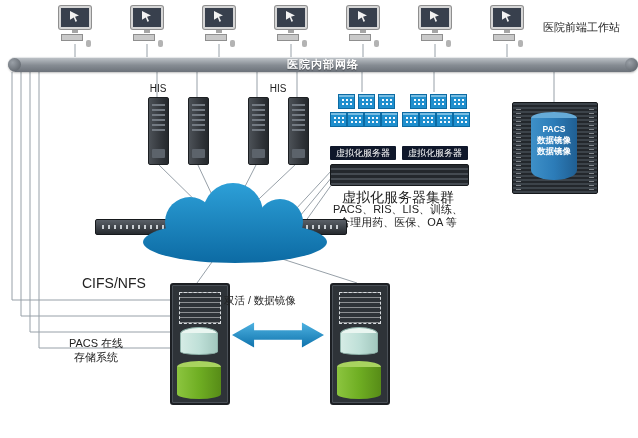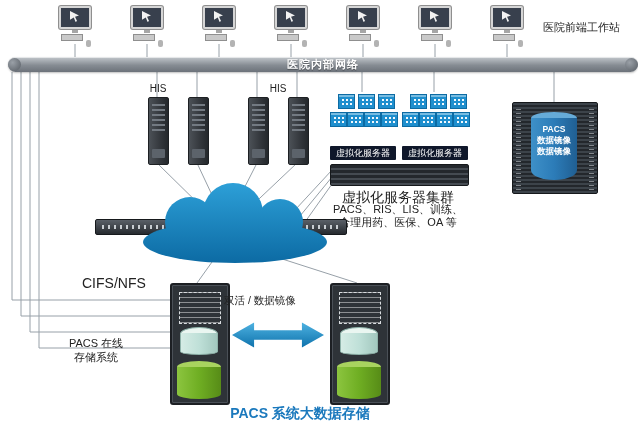--- a/index.html
+++ b/index.html
@@ -272,15 +272,14 @@
       </div>
     <div class="cyl cyl-green">
         <div class="top"></div>
         <div class="body"></div>
       </div>
   </div>
 
   <div class="lbl c" style="left:208px;top:294px;width:104px;font-size:10.5px;">双活 / 数据镜像</div>
   <div class="arrow"></div>
 
-  <div class="title">PACS 系统大数据存储</div>
 
 </div>
 
 </body></html>

